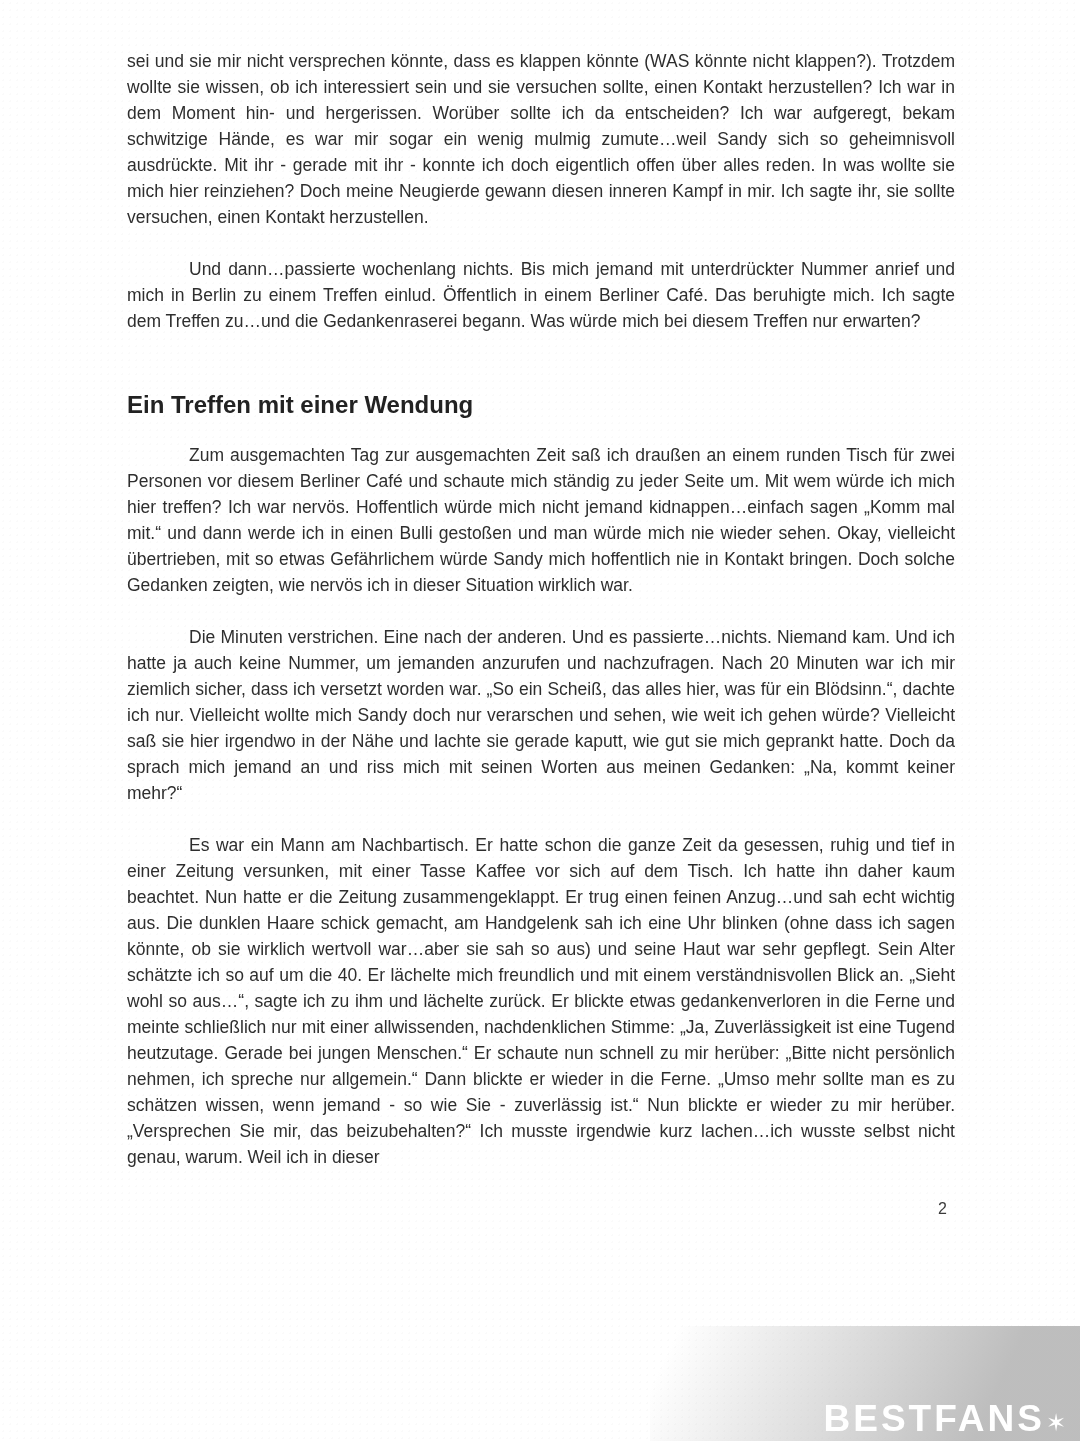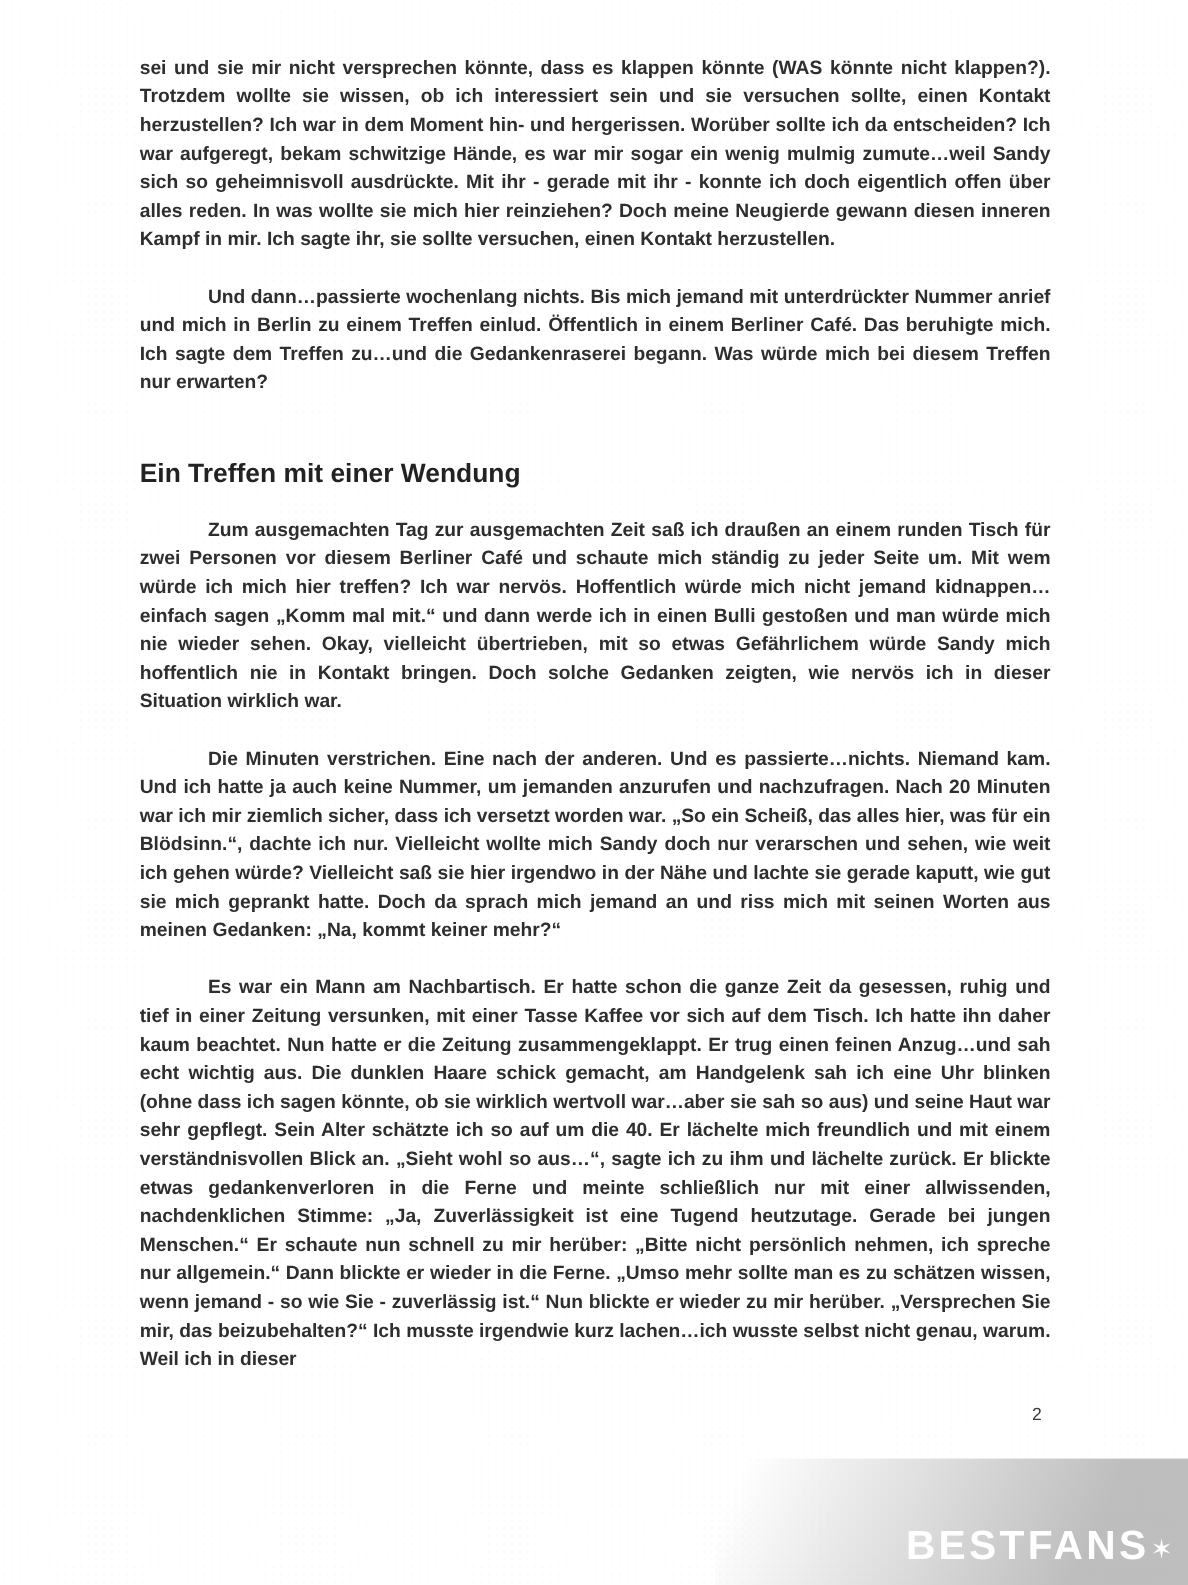--- a/index.html
+++ b/index.html
@@ -24,21 +24,20 @@
     width: 828px;
     color: #2e2e2e;
     font-size: 17.5px;
     line-height: 26px;
     text-align: justify;
     filter: blur(0.3px);
   }
   .para {
     margin: 0 0 26px 0;
     text-indent: 62px;
-    font-weight: bold;
   }
   .para.no-indent {
     text-indent: 0;
   }
   .section-heading {
     font-size: 24px;
     font-weight: bold;
     color: #222222;
     margin: 58px 0 24px 0;
     text-align: left;
@@ -53,21 +52,21 @@
   .watermark {
     position: absolute;
     right: 0;
     bottom: 0;
     width: 430px;
     height: 115px;
     background: linear-gradient(115deg, rgba(200,200,200,0) 6%, rgba(186,186,186,0.95) 78%);
     display: flex;
     align-items: flex-end;
     justify-content: flex-end;
-    padding: 0 14px 18px 0;
+    padding: 0 14px 4px 0;
     box-sizing: border-box;
   }
   .watermark-text {
     color: #ffffff;
     font-weight: bold;
     font-size: 37px;
     letter-spacing: 3px;
     line-height: 1;
     filter: blur(0.4px);
   }

